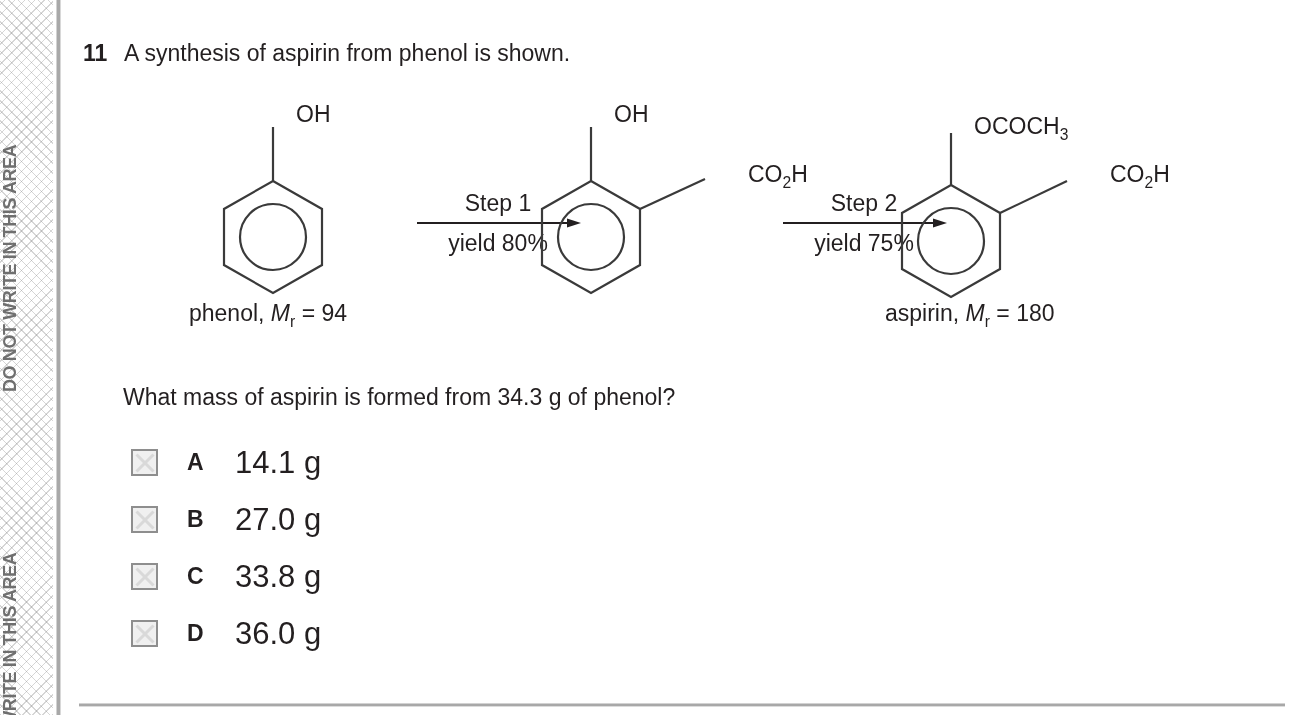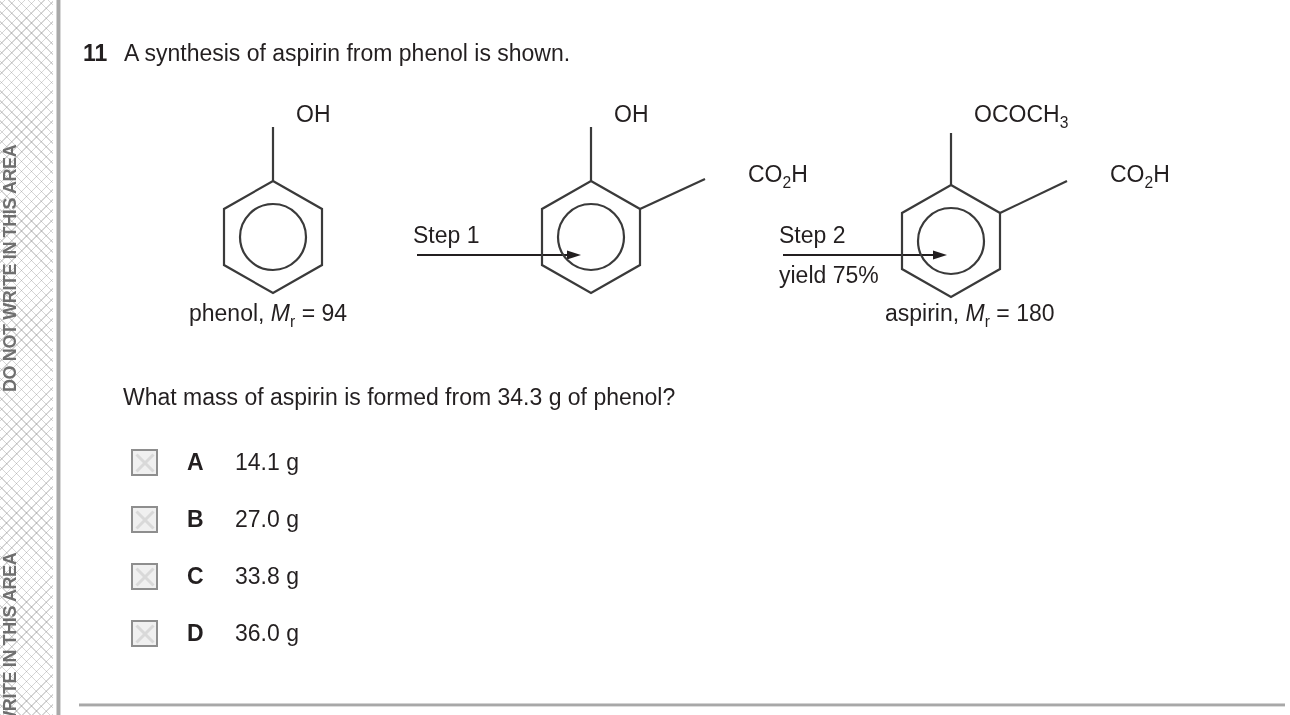--- a/index.html
+++ b/index.html
@@ -91,21 +91,21 @@
   .subst-label sub { font-size: 0.68em; }
 
   .mol-caption {
     position: absolute;
     font-size: 23px;
     white-space: nowrap;
   }
   .mol-caption .mr { font-style: italic; }
   .mol-caption .mr sub { font-style: normal; font-size: .68em; }
 
-  .step { position: absolute; text-align: left; margin-top: 32px; }
+  .step { position: absolute; text-align: center; }
   .step-top, .step-bottom {
     font-size: 23px;
     white-space: nowrap;
     line-height: 1.15;
   }
 
   
   #prompt {
     position: absolute;
     left: 62px; top: 384px;
@@ -144,21 +144,21 @@
   .option-box::before { transform: translate(-50%,-50%) rotate(45deg); }
   .option-box::after  { transform: translate(-50%,-50%) rotate(-45deg); }
 
   .option-letter {
     width: 48px;
     flex: none;
     margin-left: 29px;
     font-weight: bold;
     font-size: 23px;
   }
-  .option-value { font-size: 23px; white-space: nowrap; }
+  .option-value { font-size: 31px; white-space: nowrap; }
 
   
   #footer-total {
     position: absolute;
     right: 28px; top: 667px;
     font-weight: bold;
     font-size: 23px;
     white-space: nowrap;
   }
   #footer-rule {
@@ -200,20 +200,21 @@
         <span>= 94</span>
       </div>
     </div>
 
     <div class="step" style="left:352px; top:95px; width:170px;">
       <div class="step-top">Step 1</div>
       <svg width="170" height="14" viewBox="0 0 170 14" style="display:block;">
         <line x1="4" y1="7" x2="160" y2="7" stroke="#231f20" stroke-width="2"></line>
         <polygon points="168,7 154,2.5 154,11.5" fill="#231f20"></polygon>
       </svg>
+      <div class="step-bottom">yield 80%</div>
     </div>
 
     <div class="mol" style="left:468px; top:0; width:300px; height:250px;">
       <div class="subst-label" style="left:46px; top:6px;">OH</div>
       <div class="subst-label" style="left:180px; top:66px;">CO<sub>2</sub>H</div>
       <svg class="hexagon" style="left:0; top:0;" width="300" height="210" viewBox="0 0 300 210">
         <line x1="62" y1="32" x2="62" y2="86" stroke="#3a3a3a" stroke-width="2.2"></line>
         <polygon points="62,86 111,114 111,170 62,198 13,170 13,114" fill="none" stroke="#3a3a3a" stroke-width="2.2" stroke-linejoin="miter"></polygon>
         <circle cx="62" cy="142" r="33" fill="none" stroke="#3a3a3a" stroke-width="2.2"></circle>
         <line x1="111" y1="114" x2="176" y2="84" stroke="#3a3a3a" stroke-width="2.2"></line>
@@ -223,21 +224,21 @@
     <div class="step" style="left:718px; top:95px; width:170px;">
       <div class="step-top">Step 2</div>
       <svg width="170" height="14" viewBox="0 0 170 14" style="display:block;">
         <line x1="4" y1="7" x2="160" y2="7" stroke="#231f20" stroke-width="2"></line>
         <polygon points="168,7 154,2.5 154,11.5" fill="#231f20"></polygon>
       </svg>
       <div class="step-bottom">yield 75%</div>
     </div>
 
     <div class="mol" style="left:828px; top:0; width:320px; height:250px;">
-      <div class="subst-label" style="left:46px; top:6px;">OCOCH<sub>3</sub></div>
+      <div class="subst-label" style="left:46px; top:18px;">OCOCH<sub>3</sub></div>
       <div class="subst-label" style="left:182px; top:66px;">CO<sub>2</sub>H</div>
       <svg class="hexagon" style="left:0; top:0;" width="320" height="210" viewBox="0 0 320 210">
         <line x1="62" y1="38" x2="62" y2="90" stroke="#3a3a3a" stroke-width="2.2"></line>
         <polygon points="62,90 111,118 111,174 62,202 13,174 13,118" fill="none" stroke="#3a3a3a" stroke-width="2.2" stroke-linejoin="miter"></polygon>
         <circle cx="62" cy="146" r="33" fill="none" stroke="#3a3a3a" stroke-width="2.2"></circle>
         <line x1="111" y1="118" x2="178" y2="86" stroke="#3a3a3a" stroke-width="2.2"></line>
       </svg>
       <div class="mol-caption" style="left:-4px; top:205px;">
         <span>aspirin,</span>
         <span class="mr">

